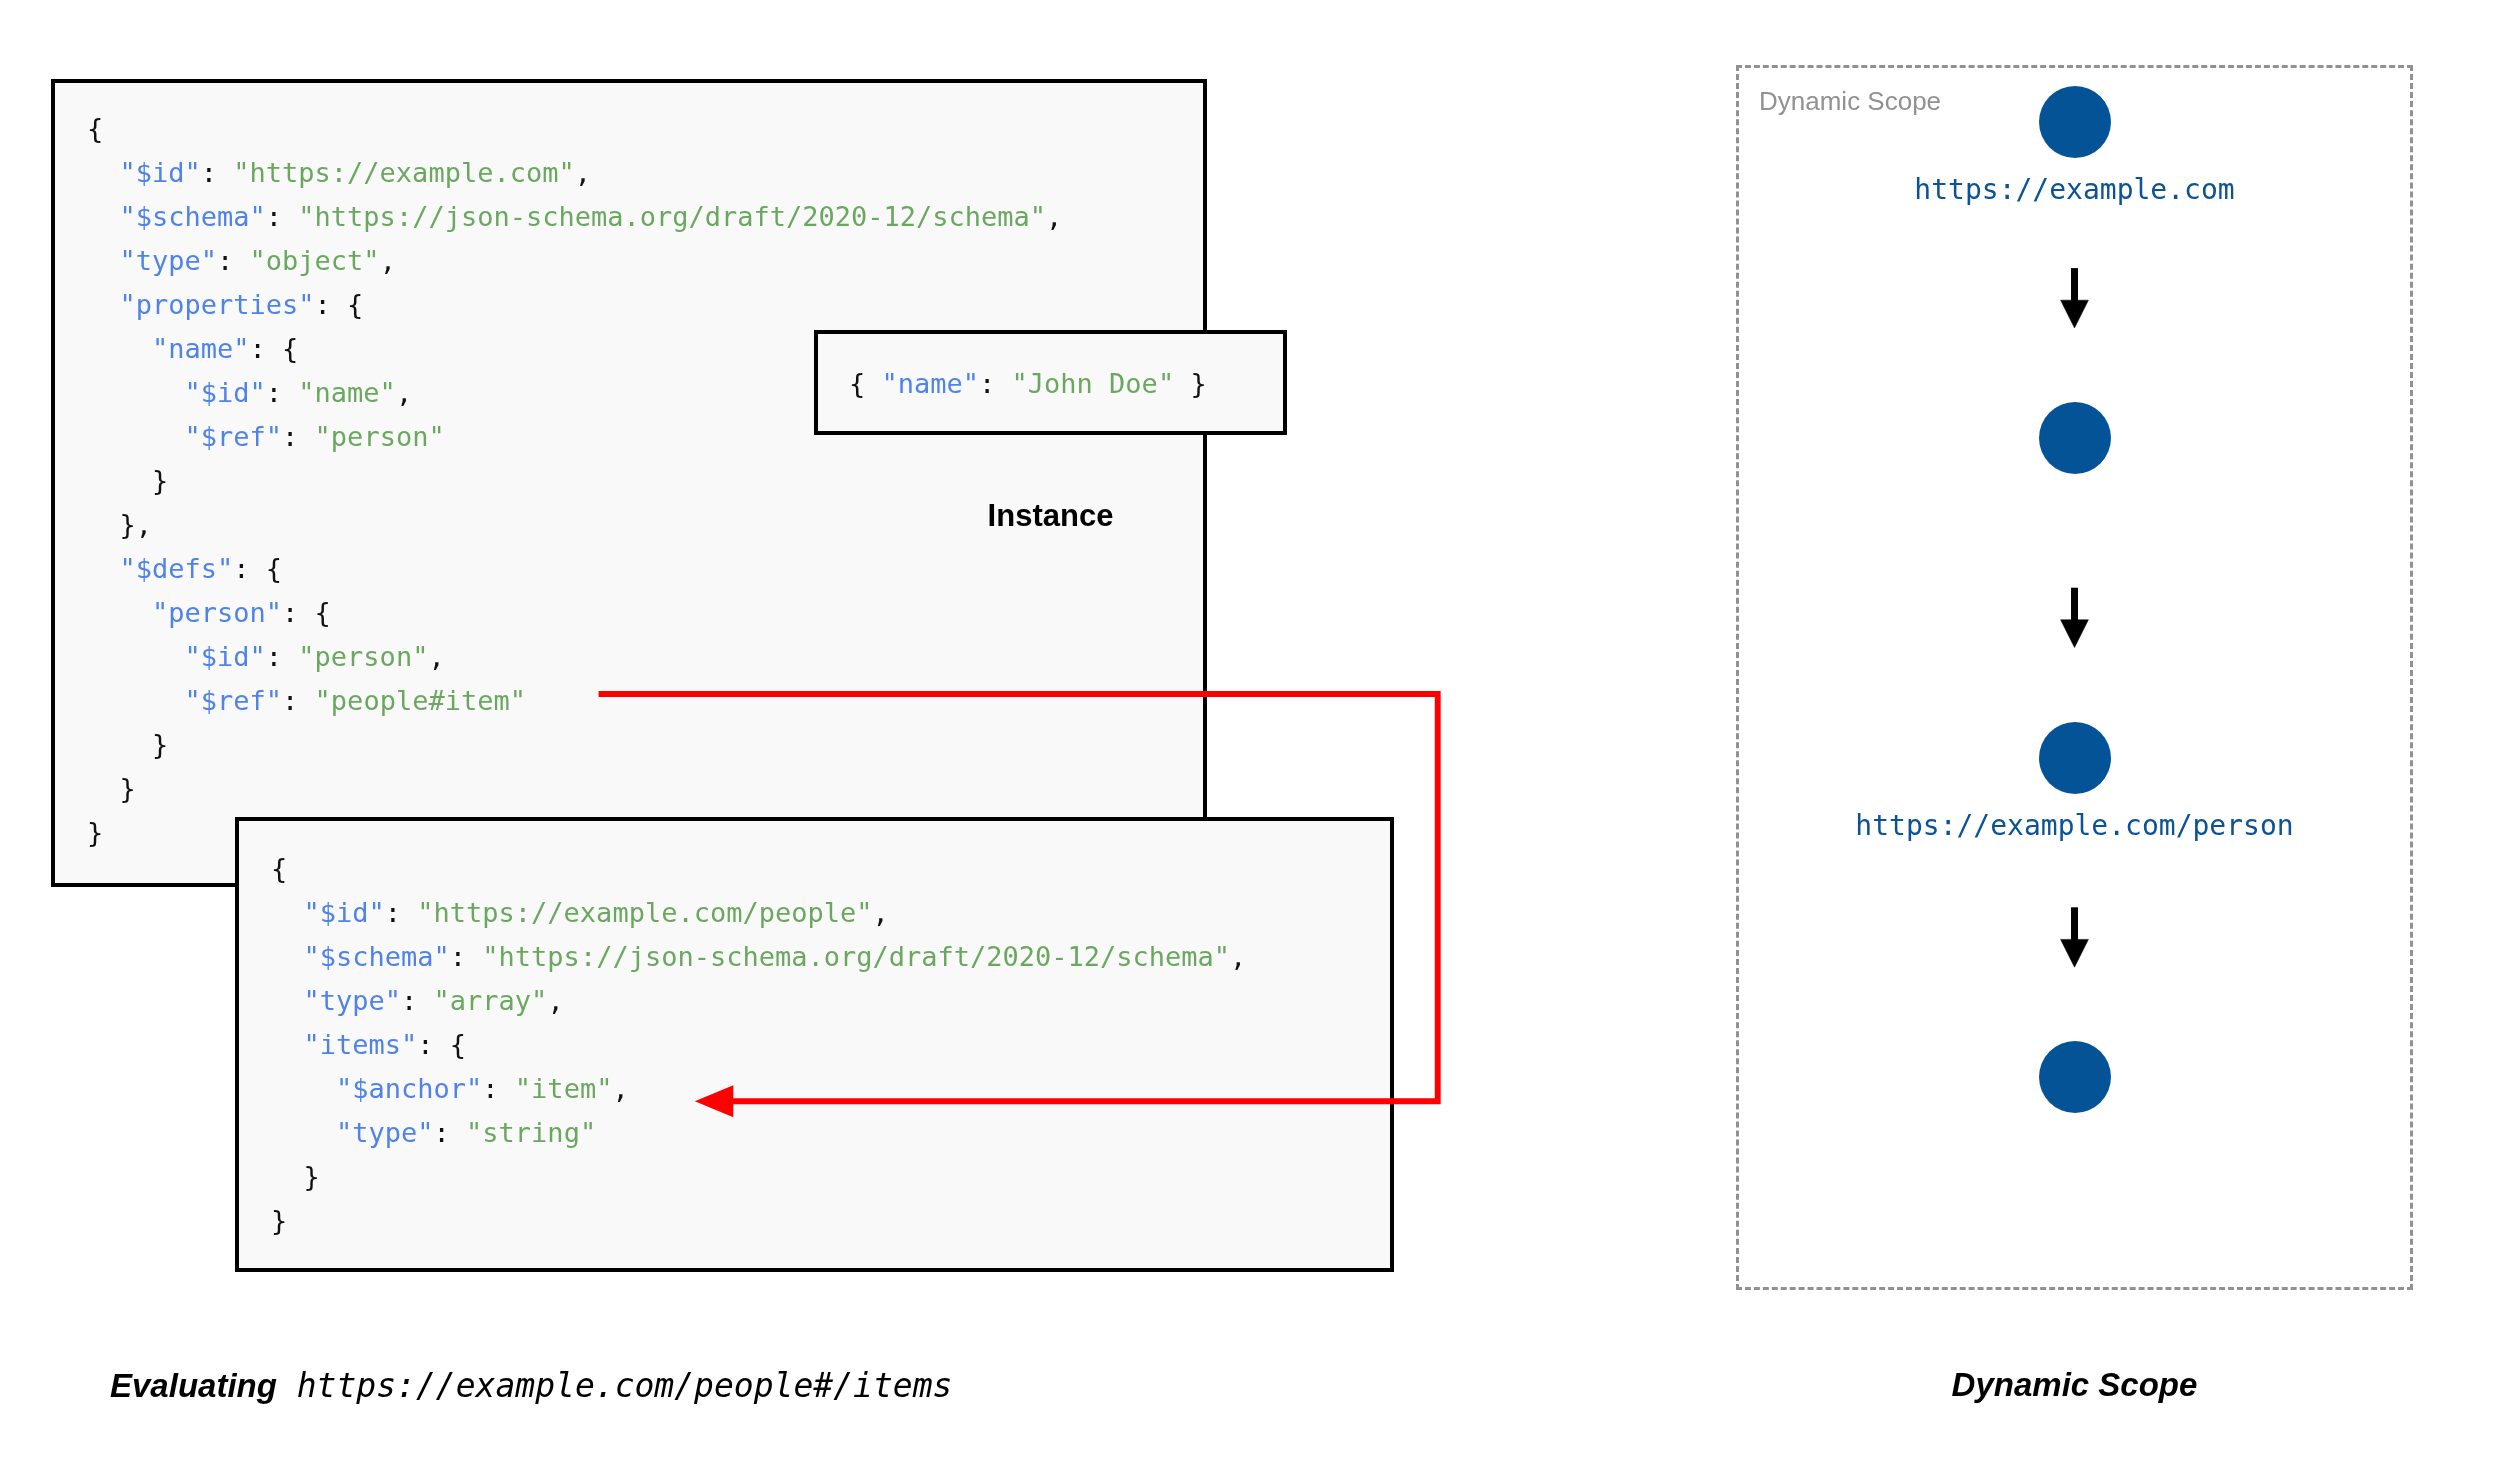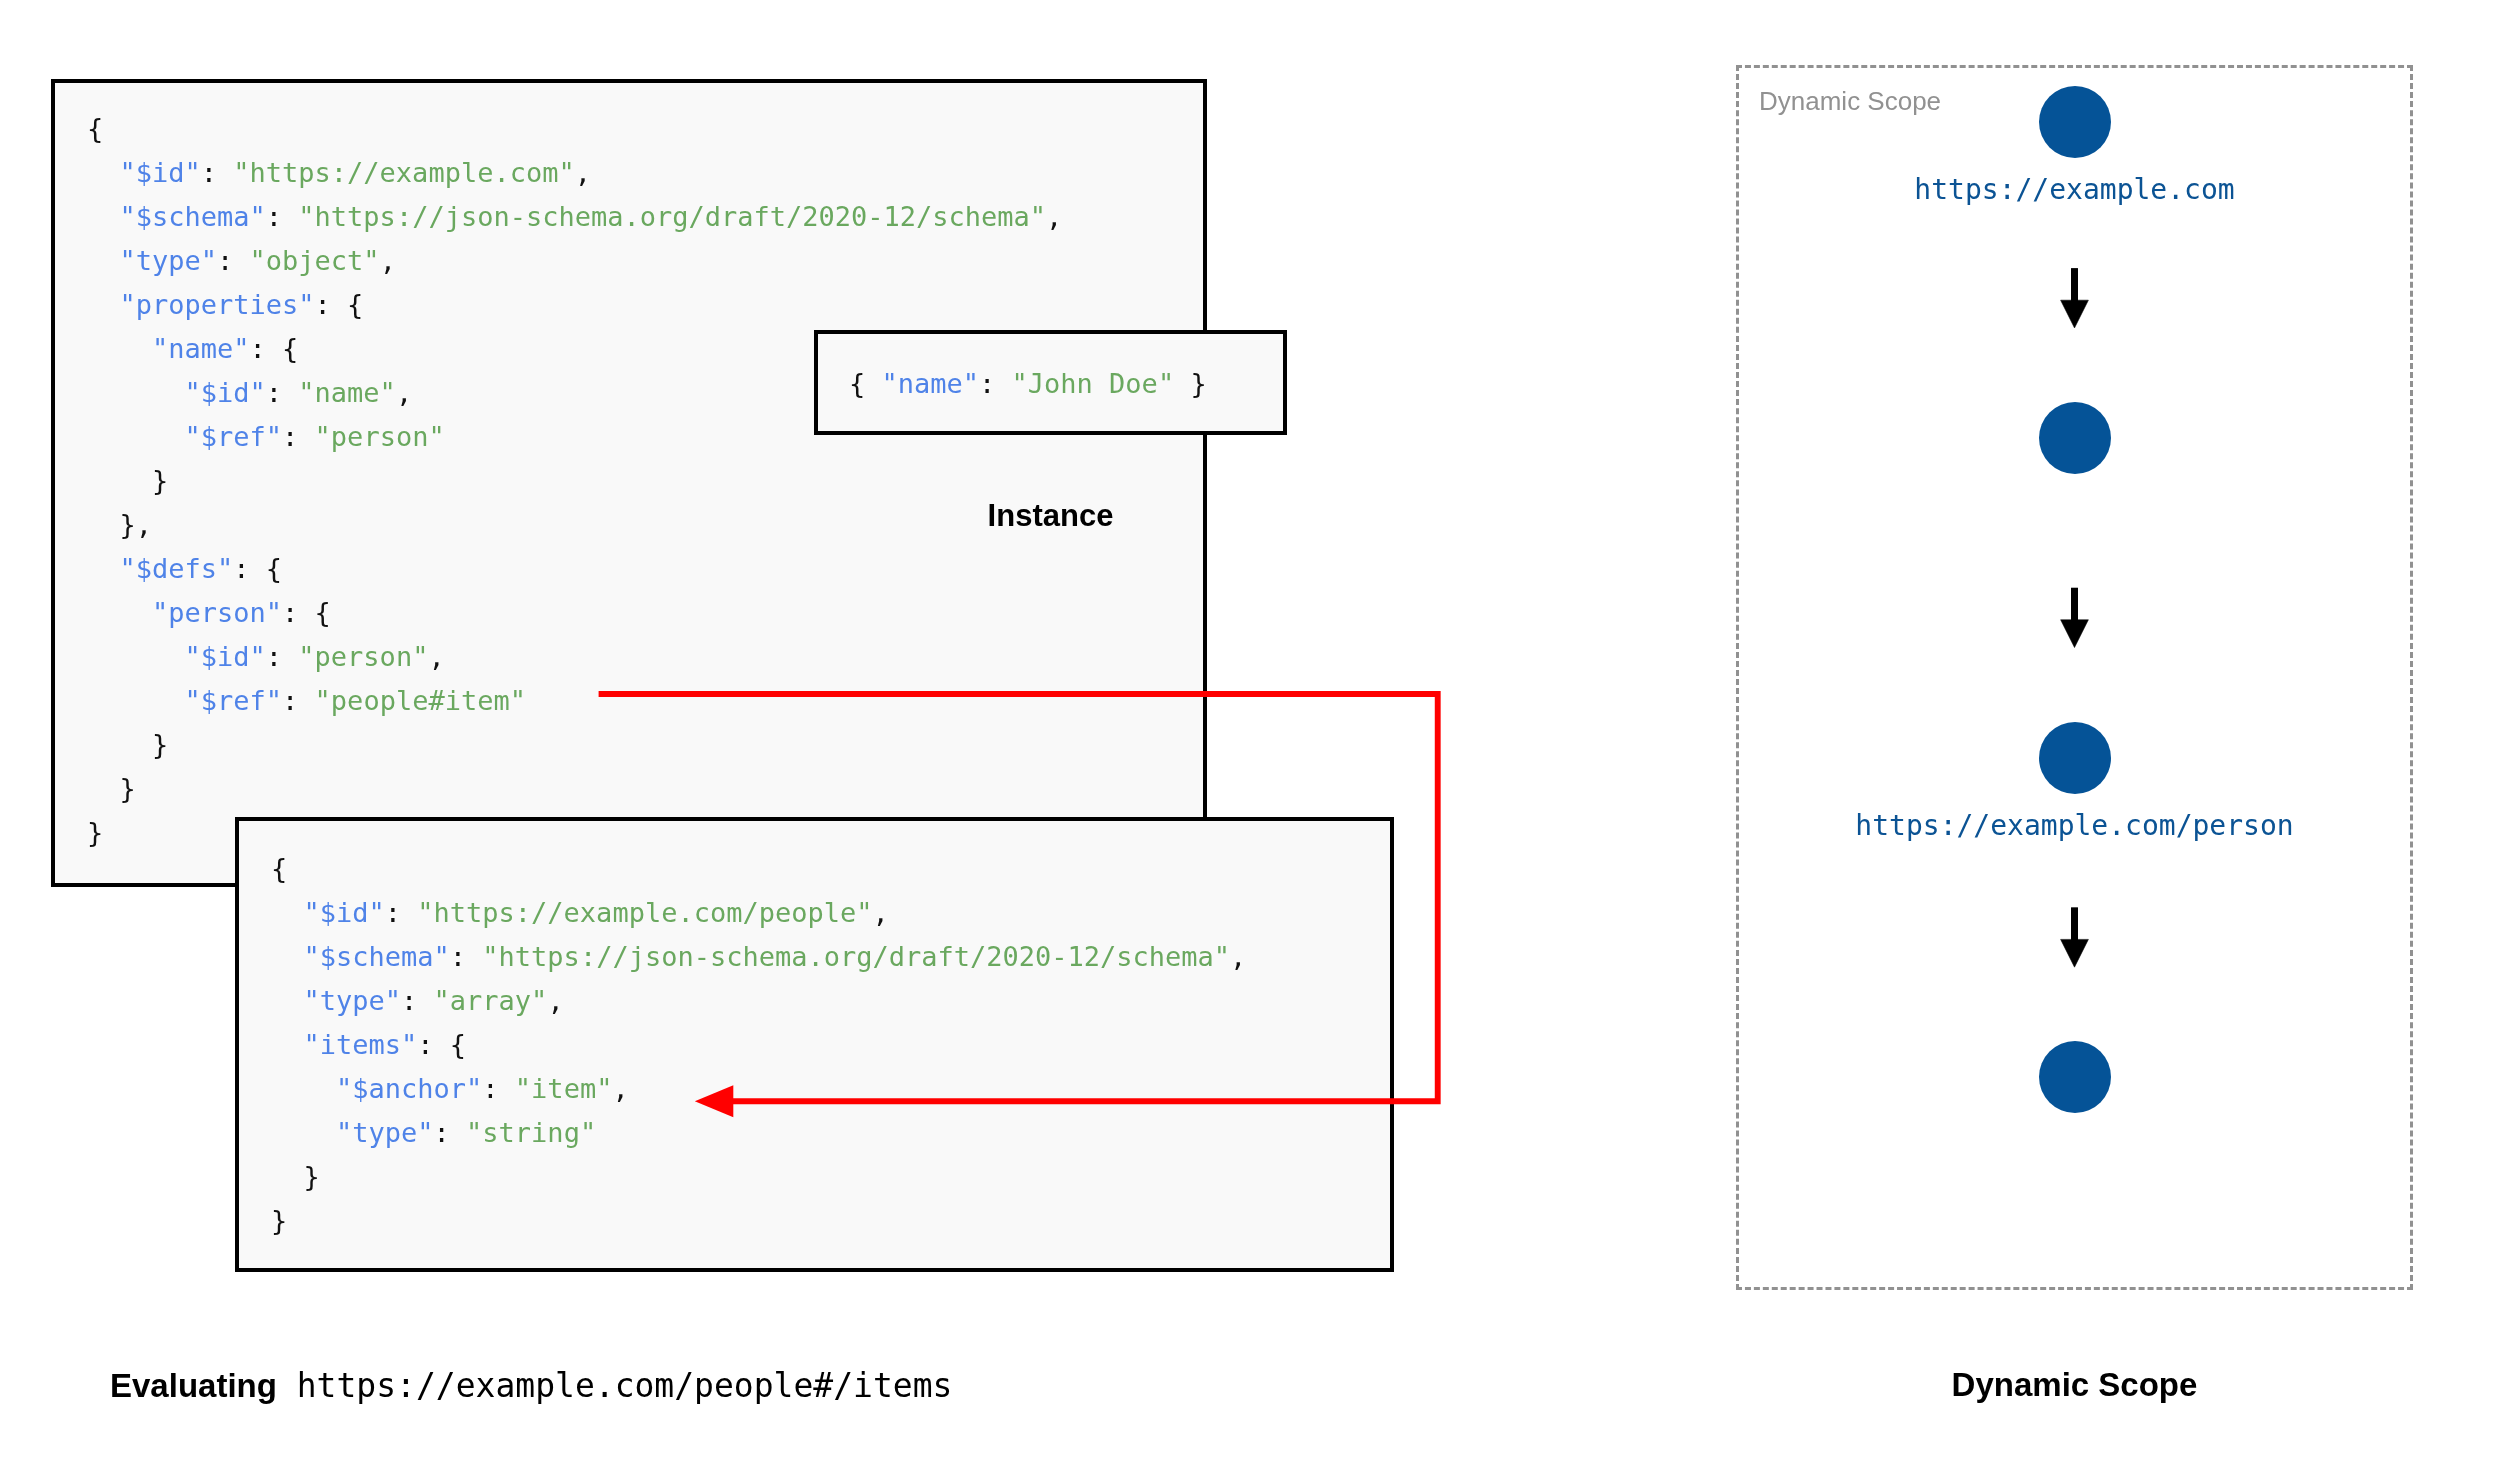--- a/index.html
+++ b/index.html
@@ -26,21 +26,21 @@
 
   
   #schema-people{left:235px;top:817px;width:1159px;height:455px;z-index:7;}
   #schema-people .code{padding:26px 0 0 32px;}
 
   
   #red-arrow{position:absolute;left:0;top:0;width:2512px;height:1482px;
              pointer-events:none;z-index:9;}
 
   
-  .caption{position:absolute;font-size:33px;color:#000;white-space:pre;}
+  .caption{position:absolute;font-size:33px;color:#000;white-space:pre;font-style:italic;}
   #caption-left{left:110px;top:1366px;}
   #caption-left .bold{font-weight:bold;font-family:"Liberation Sans",sans-serif;}
   #caption-left .mono{font-family:"DejaVu Sans Mono","Liberation Mono",monospace;
                       font-weight:normal;}
   #caption-right{left:1736px;top:1366px;width:677px;text-align:center;
                  font-weight:bold;}
 
   
   #dynamic-scope{position:absolute;left:1736px;top:65px;width:677px;height:1225px;
         border:3.2px dashed #919191;box-sizing:border-box;background:#ffffff;}

